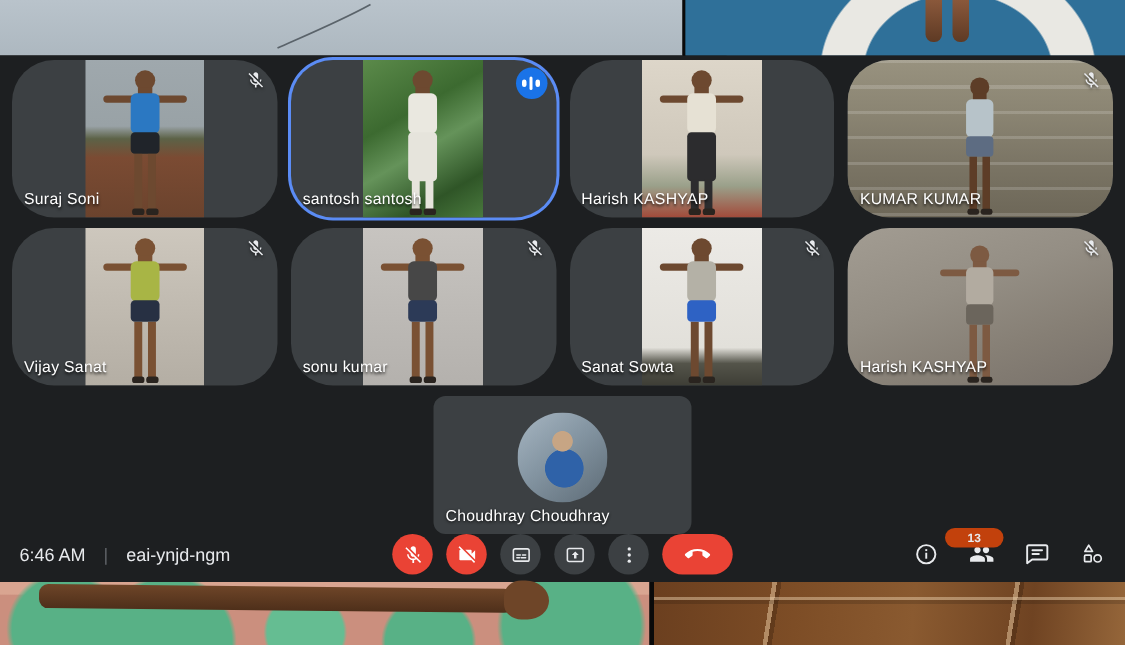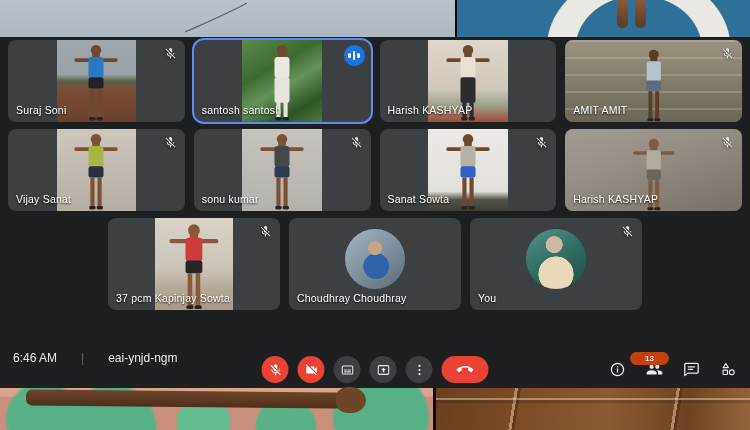--- a/index.html
+++ b/index.html
@@ -31,21 +31,21 @@
      border-radius:45% 60% 55% 45%;}
   .peek-floor{flex:1;height:100%;
      background:linear-gradient(180deg, rgba(240,215,180,.0) 0 10px, rgba(240,215,180,.45) 10px 12px, rgba(0,0,0,.15) 12px 15px, transparent 15px),
         repeating-linear-gradient(99deg, transparent 0 78px, rgba(235,205,165,.5) 78px 81px, rgba(40,20,5,.3) 81px 84px, transparent 84px 160px),
         linear-gradient(95deg,#6b3f1f 0%,#7d4d26 30%,#8a5a30 55%,#6f4322 80%,#95663a 100%);}
 
   
   .main{position:absolute;top:37px;left:0;width:750px;height:351px;background:#1d1f21;}
   .grid{position:absolute;top:3px;left:8px;right:8px;}
   .grid-row{display:flex;gap:9px;margin-bottom:7px;}
-  .grid-row.r12 .tile{flex:1;height:82px;}
+  .grid-row.r12 .tile{flex:1;height:105px;border-radius:28px;}
   .grid-row.r3{justify-content:center;}
   .grid-row.r3 .tile{width:172px;height:92px;flex:none;}
 
   .tile{position:relative;background:#3c4043;border-radius:8px;overflow:hidden;cursor:pointer;}
   .tile.active{box-shadow:0 0 0 2px #5b8cf5;border-radius:10px;}
   .vid{position:absolute;inset:0;display:flex;justify-content:center;align-items:flex-end;}
   .strip{width:45%;height:100%;display:flex;justify-content:center;align-items:flex-end;}
   .person{height:97%;display:block;}
   .vid.full .person{height:92%;}
   .avatar{width:60px;height:60px;border-radius:50%;align-self:center;margin-bottom:10px;}
@@ -53,21 +53,21 @@
          text-shadow:0 1px 2px rgba(0,0,0,.85);white-space:nowrap;}
   .micoff{position:absolute;top:7px;right:8px;width:13px;height:13px;color:#e8eaed;
           filter:drop-shadow(0 1px 1px rgba(0,0,0,.6));}
   .speak{position:absolute;top:5px;right:6px;width:21px;height:21px;border-radius:50%;background:#1a73e8;
          display:flex;align-items:center;justify-content:center;gap:2px;}
   .speak i{display:block;width:2.5px;background:#fff;border-radius:2px;}
   .speak i:nth-child(1){height:5px;} .speak i:nth-child(2){height:9px;} .speak i:nth-child(3){height:5px;}
 
   
   .bar{position:absolute;left:0;right:0;bottom:0;height:37px;}
-  .bar-left{position:absolute;left:13px;top:0;height:37px;display:flex;gap:24px;
+  .bar-left{position:absolute;left:13px;top:0;height:37px;display:flex;align-items:center;gap:12px;
             color:#e8eaed;font-size:12px;}
   .bar-left .sep{color:#5f6368;font-size:12px;}
   .bar-center{position:absolute;left:50%;top:0;height:37px;transform:translateX(-50%);
               display:flex;align-items:center;gap:9px;}
   .cbtn{width:27px;height:27px;border-radius:50%;border:none;padding:0;cursor:pointer;
         display:flex;align-items:center;justify-content:center;}
   .cbtn.red{background:#ea4335;color:#fff;}
   .cbtn.dark{background:#3c4043;color:#e8eaed;}
   .cbtn.end{width:47px;border-radius:14px;background:#ea4335;color:#fff;}
   .cbtn svg{width:14px;height:14px;}
@@ -171,21 +171,21 @@
     <rect x="22" y="47" width="20" height="15" rx="3" fill="#5d6c82"></rect>
     <rect x="24.5" y="62" width="5.5" height="39" fill="#5d3d27"></rect>
     <rect x="34" y="62" width="5.5" height="39" fill="#5d3d27"></rect>
     <rect x="23" y="100" width="8.5" height="4.5" rx="1.8" fill="#2a241f"></rect>
     <rect x="32.8" y="100" width="8.5" height="4.5" rx="1.8" fill="#2a241f"></rect>
   </svg>
             </div>
             <svg class="micoff" viewBox="0 0 24 24" fill="currentColor">
               <path d="M19 11h-1.7c0 .7-.16 1.4-.43 2l1.23 1.23c.56-.98.9-2.09.9-3.23zM14.98 11.17c0-.06.02-.11.02-.17V5c0-1.66-1.34-3-3-3S9 3.34 9 5v.18l5.98 5.99zM4.27 3L3 4.27l6.01 6.01V11c0 1.66 1.33 3 2.99 3 .22 0 .44-.03.65-.08l1.66 1.66c-.71.33-1.5.52-2.31.52-2.76 0-5.3-2.1-5.3-5.1H5c0 3.41 2.72 6.23 6 6.72V21h2v-3.28c.91-.13 1.77-.45 2.54-.9L19.73 21 21 19.73 4.27 3z"></path>
             </svg>
-            <div class="pname">AMIT AMIT</div>
+            <div class="pname">KUMAR KUMAR</div>
           </div>
         </div>
         <div class="grid-row r12">
           <div class="tile">
             <div class="vid">
               <div class="strip" style="background: linear-gradient(rgb(205, 199, 189) 0%, rgb(180, 174, 164) 100%);">
                 <svg class="person" viewBox="0 0 64 106" preserveAspectRatio="xMidYMax meet">
     <circle cx="32" cy="11" r="7" fill="#7a5133"></circle>
     <rect x="27" y="16" width="10" height="5" fill="#7a5133"></rect>
     <rect x="3" y="21.5" width="58" height="5" rx="2.5" fill="#7a5133"></rect>
@@ -261,53 +261,23 @@
             </div>
             <svg class="micoff" viewBox="0 0 24 24" fill="currentColor">
               <path d="M19 11h-1.7c0 .7-.16 1.4-.43 2l1.23 1.23c.56-.98.9-2.09.9-3.23zM14.98 11.17c0-.06.02-.11.02-.17V5c0-1.66-1.34-3-3-3S9 3.34 9 5v.18l5.98 5.99zM4.27 3L3 4.27l6.01 6.01V11c0 1.66 1.33 3 2.99 3 .22 0 .44-.03.65-.08l1.66 1.66c-.71.33-1.5.52-2.31.52-2.76 0-5.3-2.1-5.3-5.1H5c0 3.41 2.72 6.23 6 6.72V21h2v-3.28c.91-.13 1.77-.45 2.54-.9L19.73 21 21 19.73 4.27 3z"></path>
             </svg>
             <div class="pname">Harish KASHYAP</div>
           </div>
         </div>
         <div class="grid-row r3">
           <div class="tile">
             <div class="vid">
-              <div class="strip" style="background: linear-gradient(rgb(217, 210, 198) 0%, rgb(203, 196, 184) 55%, rgb(179, 167, 149) 78%, rgb(169, 155, 135) 100%);">
-                <svg class="person" viewBox="0 0 64 106" preserveAspectRatio="xMidYMax meet">
-    <circle cx="32" cy="11" r="7" fill="#8a5a38"></circle>
-    <rect x="27" y="16" width="10" height="5" fill="#8a5a38"></rect>
-    <rect x="3" y="21.5" width="58" height="5" rx="2.5" fill="#8a5a38"></rect>
-    <rect x="22" y="20" width="20" height="28" rx="4" fill="#cf3a3a"></rect>
-    <rect x="22" y="47" width="20" height="15" rx="3" fill="#26262a"></rect>
-    <rect x="24.5" y="62" width="5.5" height="39" fill="#8a5a38"></rect>
-    <rect x="34" y="62" width="5.5" height="39" fill="#8a5a38"></rect>
-    <rect x="23" y="100" width="8.5" height="4.5" rx="1.8" fill="#2a241f"></rect>
-    <rect x="32.8" y="100" width="8.5" height="4.5" rx="1.8" fill="#2a241f"></rect>
-  </svg>
-              </div>
-            </div>
-            <svg class="micoff" viewBox="0 0 24 24" fill="currentColor">
-              <path d="M19 11h-1.7c0 .7-.16 1.4-.43 2l1.23 1.23c.56-.98.9-2.09.9-3.23zM14.98 11.17c0-.06.02-.11.02-.17V5c0-1.66-1.34-3-3-3S9 3.34 9 5v.18l5.98 5.99zM4.27 3L3 4.27l6.01 6.01V11c0 1.66 1.33 3 2.99 3 .22 0 .44-.03.65-.08l1.66 1.66c-.71.33-1.5.52-2.31.52-2.76 0-5.3-2.1-5.3-5.1H5c0 3.41 2.72 6.23 6 6.72V21h2v-3.28c.91-.13 1.77-.45 2.54-.9L19.73 21 21 19.73 4.27 3z"></path>
-            </svg>
-            <div class="pname">37 pcm Kapinjay Sowta</div>
-          </div>
-          <div class="tile">
-            <div class="vid">
               <div class="avatar" style="background: radial-gradient(circle at 50% 32%, rgb(199, 165, 132) 0px, rgb(199, 165, 132) 13%, transparent 14%), radial-gradient(circle at 52% 62%, rgb(47, 98, 168) 0px, rgb(47, 98, 168) 26%, transparent 27%), linear-gradient(140deg, rgb(167, 182, 194) 0%, rgb(132, 149, 162) 45%, rgb(93, 107, 118) 100%);"></div>
             </div>
             <div class="pname">Choudhray Choudhray</div>
-          </div>
-          <div class="tile">
-            <div class="vid">
-              <div class="avatar" style="background: radial-gradient(circle at 47% 26%, rgb(203, 184, 160) 0px, rgb(203, 184, 160) 15%, transparent 16%), radial-gradient(circle at 50% 75%, rgb(234, 217, 184) 0px, rgb(234, 217, 184) 32%, transparent 33%), linear-gradient(150deg, rgb(85, 148, 138) 0%, rgb(47, 109, 99) 50%, rgb(28, 79, 71) 100%);"></div>
-            </div>
-            <svg class="micoff" viewBox="0 0 24 24" fill="currentColor">
-              <path d="M19 11h-1.7c0 .7-.16 1.4-.43 2l1.23 1.23c.56-.98.9-2.09.9-3.23zM14.98 11.17c0-.06.02-.11.02-.17V5c0-1.66-1.34-3-3-3S9 3.34 9 5v.18l5.98 5.99zM4.27 3L3 4.27l6.01 6.01V11c0 1.66 1.33 3 2.99 3 .22 0 .44-.03.65-.08l1.66 1.66c-.71.33-1.5.52-2.31.52-2.76 0-5.3-2.1-5.3-5.1H5c0 3.41 2.72 6.23 6 6.72V21h2v-3.28c.91-.13 1.77-.45 2.54-.9L19.73 21 21 19.73 4.27 3z"></path>
-            </svg>
-            <div class="pname">You</div>
           </div>
         </div>
       </div>
 
     <div class="bar">
       <div class="bar-left">
         <span>6:46 AM</span>
         <span class="sep">|</span>
         <span>eai-ynjd-ngm</span>
       </div>

